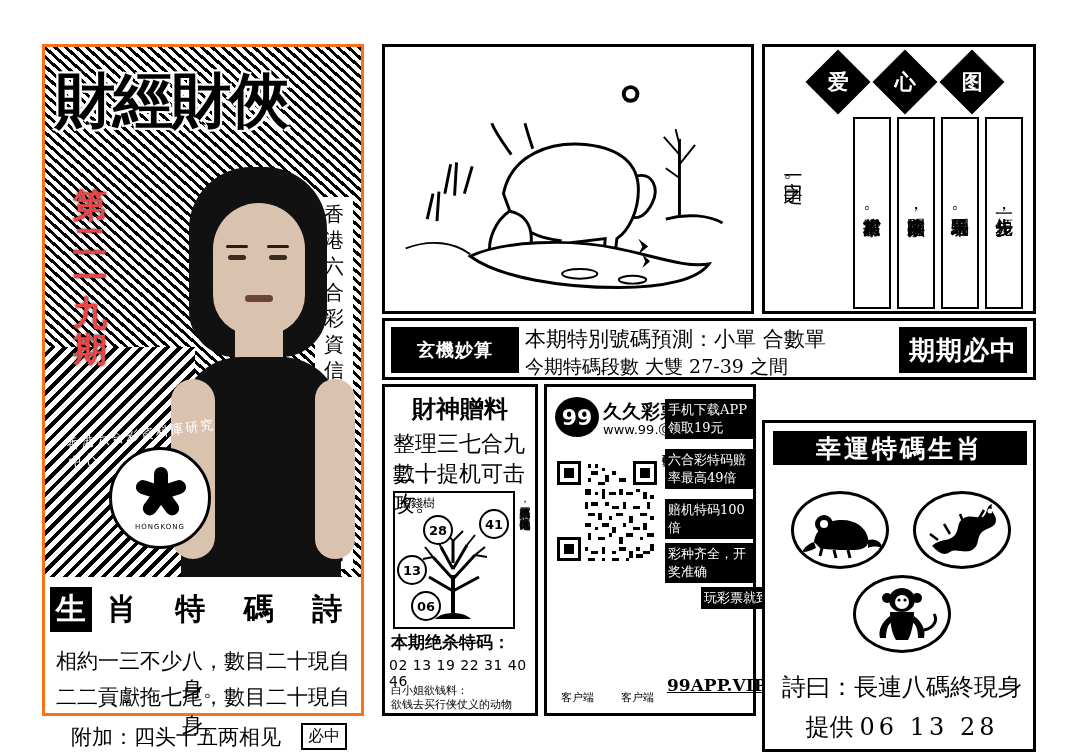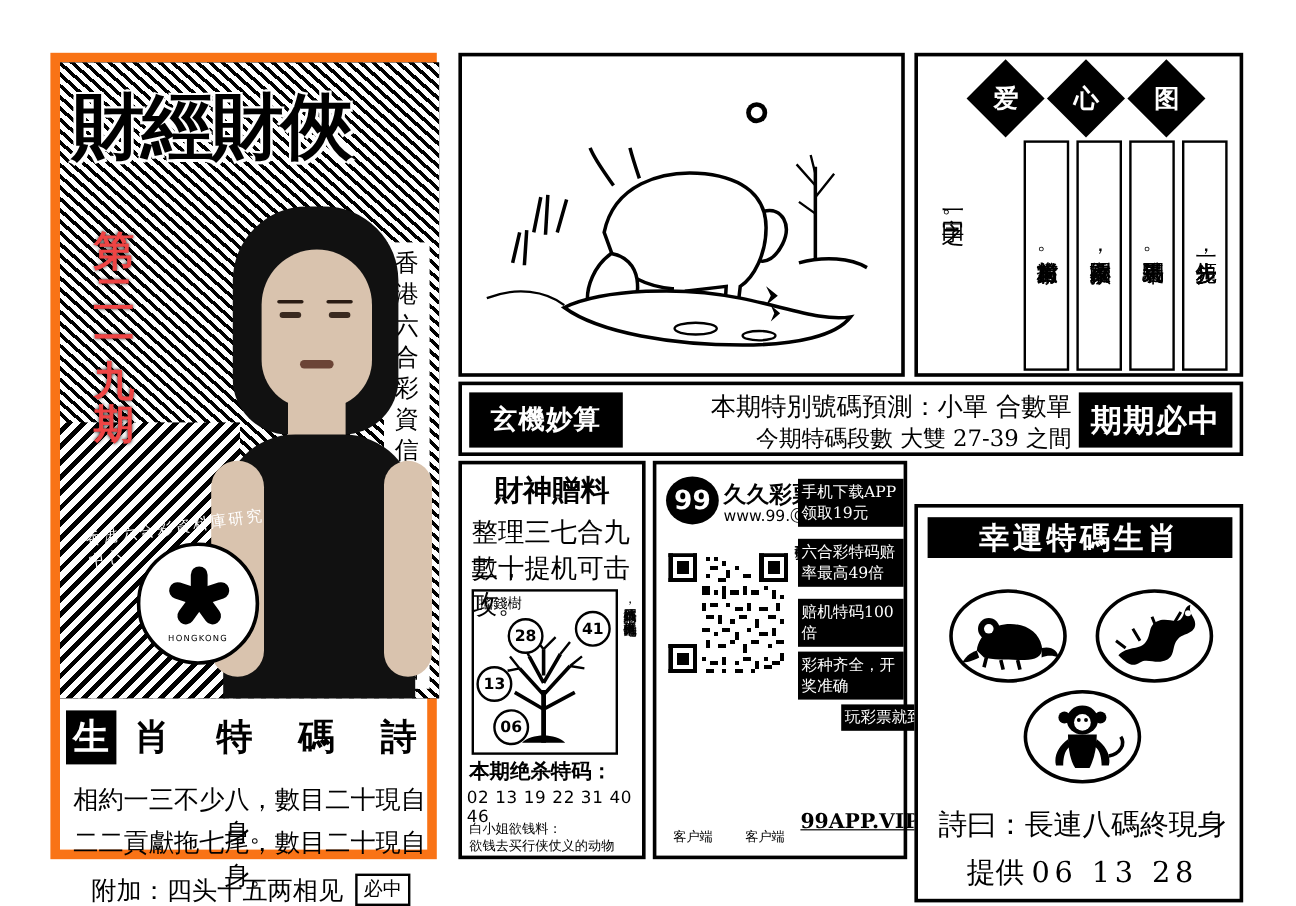--- a/index.html
+++ b/index.html
@@ -3,21 +3,21 @@
 <meta charset="utf-8">
 <style>
   html,body{margin:0;padding:0;background:#ffffff;}
   body{width:1080px;height:755px;font-family:"DejaVu Sans","Liberation Sans",sans-serif;color:#000;overflow:hidden;}
   .page{position:relative;width:1080px;height:755px;}
 
   
   .panel{position:absolute;border:3px solid #000;box-sizing:border-box;background:#fff;}
 
   
-  #left-panel{left:42px;top:44px;width:322px;height:672px;border:8px solid #f97316;}
+  #left-panel{left:42px;top:44px;width:322px;height:672px;border:3px solid #f97316;}
   #poster{position:absolute;left:0;top:0;width:316px;height:530px;background:#000;overflow:hidden;}
   
   #poster .hatch{position:absolute;left:0;top:0;width:100%;height:100%;
     background:repeating-linear-gradient(42deg,#000 0 3px,#fff 3px 7px);}
   #poster .hatch2{position:absolute;left:0;top:300px;width:150px;height:230px;
     background:repeating-linear-gradient(-45deg,#000 0 4px,#fff 4px 9px);}
   #masthead{position:absolute;left:8px;top:12px;width:300px;height:92px;}
   #masthead .mh{position:absolute;top:0;font-family:"DejaVu Serif","Liberation Serif",serif;
      font-weight:bold;font-size:62px;line-height:62px;color:#000;-webkit-text-stroke:2px #fff;}
   #issue{position:absolute;left:18px;top:140px;width:54px;color:#ef4444;font-size:34px;
@@ -76,26 +76,26 @@
   .diamond span{transform:rotate(-45deg);color:#fff;font-size:21px;font-family:"DejaVu Serif",serif;font-weight:bold;}
   #verse-cols{position:absolute;right:10px;top:70px;display:flex;flex-direction:row-reverse;gap:6px;}
   .vcol{border:2px solid #000;width:30px;height:176px;writing-mode:vertical-rl;text-orientation:upright;
      font-family:"DejaVu Serif",serif;font-size:18px;line-height:30px;padding:6px 2px;text-align:center;}
   #verse-label{position:absolute;left:16px;top:118px;writing-mode:vertical-rl;text-orientation:upright;
      font-family:"DejaVu Serif",serif;font-size:19px;line-height:26px;letter-spacing:2px;}
 
   
   #strip{left:382px;top:318px;width:654px;height:62px;}
   #strip-left{position:absolute;left:6px;top:6px;width:128px;height:46px;
-     background:#000;color:#fff;font-family:"DejaVu Serif",serif;font-weight:bold;font-size:22px;
+     background:#000;color:#fff;font-family:"DejaVu Serif",serif;font-weight:bold;font-size:18px;
      display:flex;align-items:center;justify-content:center;letter-spacing:1px;}
   #strip-right{position:absolute;right:6px;top:6px;width:128px;height:46px;
      background:#000;color:#fff;font-family:"DejaVu Serif",serif;font-weight:bold;font-size:26px;
      display:flex;align-items:center;justify-content:center;letter-spacing:1px;}
-  #strip-mid{position:absolute;left:140px;right:140px;top:4px;text-align:right;}
+  #strip-mid{position:absolute;left:140px;right:140px;top:4px;text-align:left;}
   #strip-l1{font-size:21px;font-family:"DejaVu Serif",serif;line-height:28px;}
   #strip-l2{font-size:19px;font-family:"DejaVu Serif",serif;line-height:26px;}
 
   
   #box-a{left:382px;top:384px;width:156px;height:332px;}
   #ba-title{position:absolute;left:0;top:6px;width:100%;text-align:center;font-size:24px;
      font-family:"DejaVu Serif",serif;font-weight:bold;}
   #ba-l1{position:absolute;left:8px;top:42px;font-size:22px;font-family:"DejaVu Serif",serif;}
   #ba-l2{position:absolute;left:8px;top:72px;font-size:22px;font-family:"DejaVu Serif",serif;}
   #tree-box{position:absolute;left:8px;top:104px;width:118px;height:134px;border:2px solid #000;}

